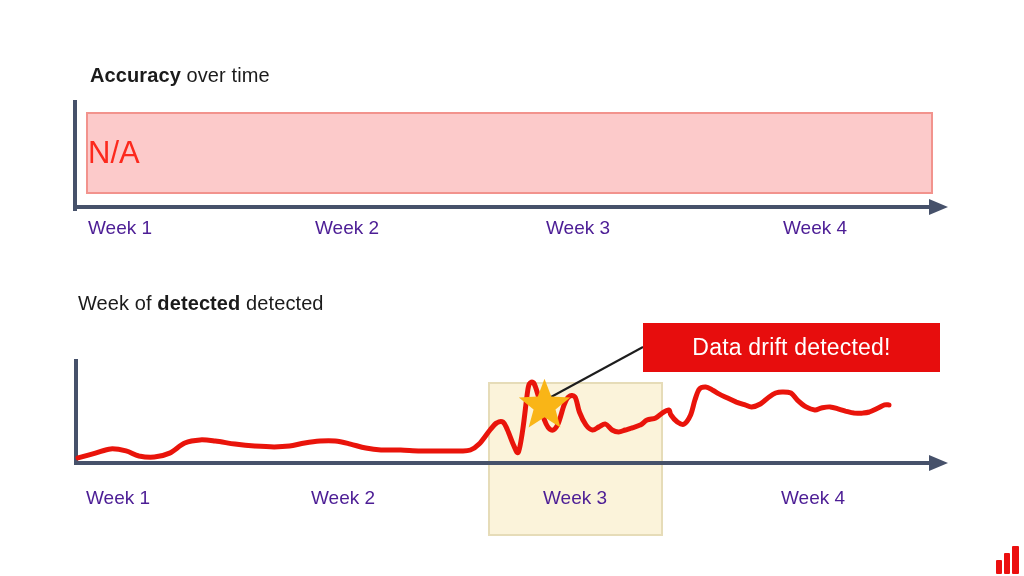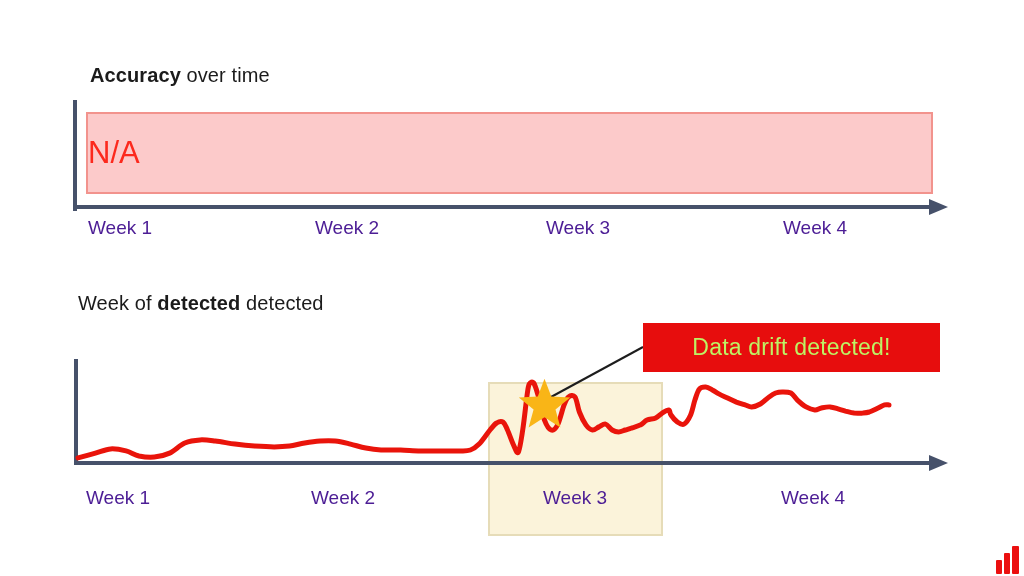--- a/index.html
+++ b/index.html
@@ -31,21 +31,21 @@
   .week-label{font-size:19px;color:#4c1d95;white-space:nowrap;z-index:5;}
   .tw{top:217px;} .bw{top:487px;}
   #tw1{left:88px;} #tw2{left:315px;} #tw3{left:546px;} #tw4{left:783px;}
   #bw1{left:86px;} #bw2{left:311px;} #bw3{left:543px;} #bw4{left:781px;}
   
   #highlight-box{left:488px;top:382px;width:175px;height:154px;box-sizing:border-box;
     background:#fbf3da;border:2px solid #e6dcb8;z-index:1;}
   
   #drift-badge{left:643px;top:323px;width:297px;height:49px;background:#e70d0d;z-index:6;
     display:flex;align-items:center;justify-content:center;}
-  #drift-badge span{color:#bef264;font-size:23px;letter-spacing:.2px;}
+  #drift-badge span{color:#ffffff;font-size:23px;letter-spacing:.2px;}
   
   #chart-svg{left:0;top:0;z-index:4;pointer-events:none;}
   
   #logo{left:996px;top:546px;width:27px;height:28px;display:flex;align-items:flex-end;gap:2px;z-index:6;}
   #logo .bar{background:#eb0f0f;border-radius:1px;}
   #logo .bar1{width:6px;height:14px;} #logo .bar2{width:6px;height:21px;} #logo .bar3{width:7px;height:28px;}
 </style>
 </head>
 <body>
 

